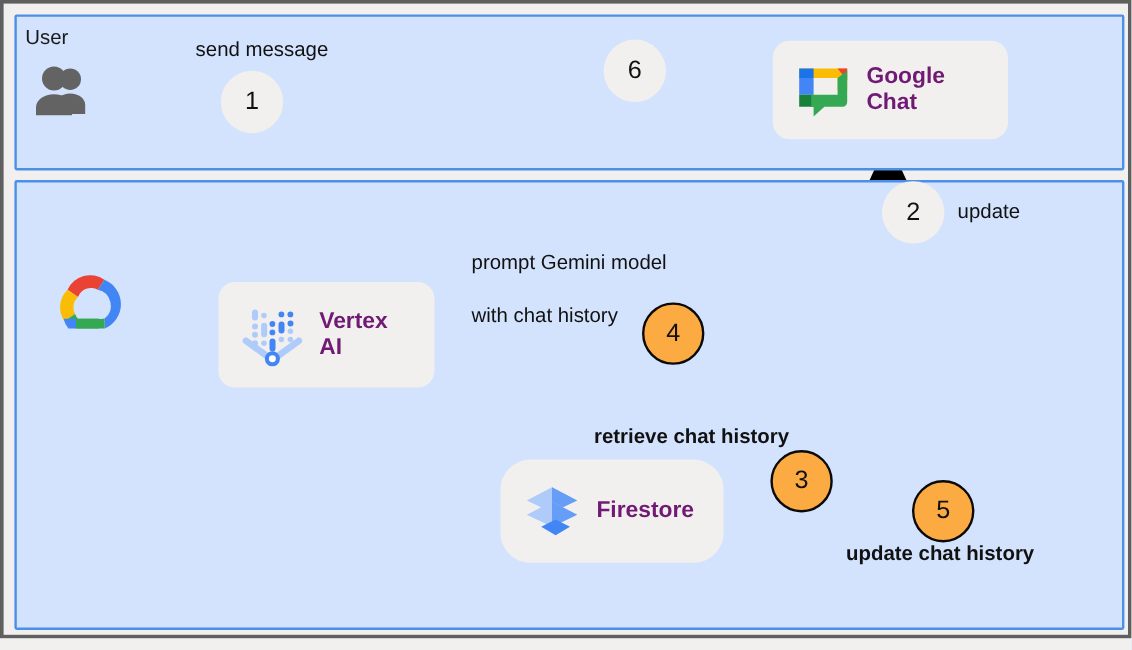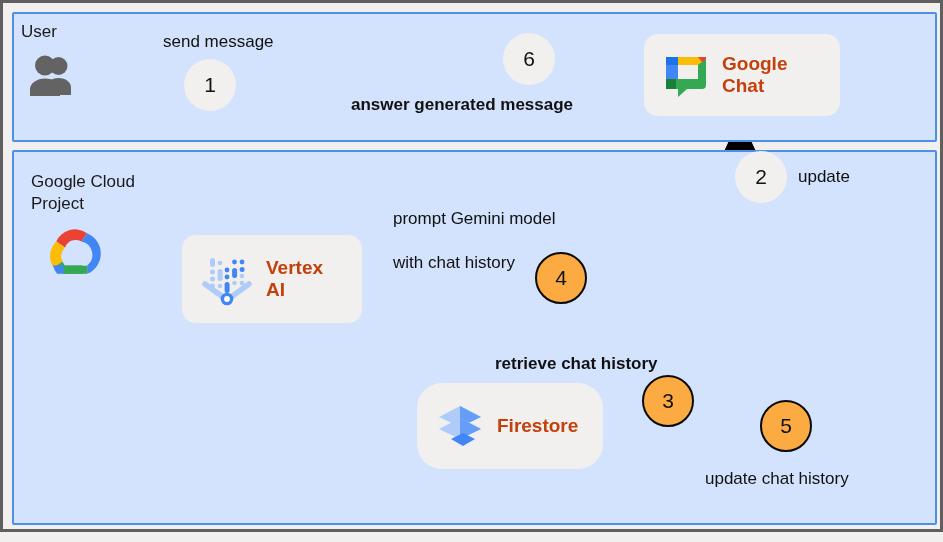--- a/index.html
+++ b/index.html
@@ -43,21 +43,21 @@
     border-radius: 14px;
     box-sizing: border-box;
     display: flex;
     align-items: center;
     gap: 10px;
     padding: 0 16px;
   }
   .node-text {
     font-size: 19px;
     font-weight: bold;
-    color: #c2410c;
+    color: #701a75;
     line-height: 1.18;
     white-space: pre-line;
   }
   .node-icon { flex: 0 0 auto; display: block; }
 
   #node-google-chat { left: 641px; top: 31px;  width: 196px; height: 82px; }
   #node-vertex-ai   { left: 179px; top: 232px; width: 180px; height: 88px; }
   #node-cloud-fn    { left: 641px; top: 232px; width: 196px; height: 88px; }
   #node-firestore   { left: 414px; top: 380px; width: 186px; height: 86px; border-radius: 25px; }
 
@@ -68,21 +68,21 @@
     line-height: 1.3;
     white-space: pre-line;
     text-align: left;
   }
 
   #lbl-send      { left: 160px; top: 28px;  width: 230px; }
   #lbl-answer    { left: 348px; top: 91px;  width: 250px; font-weight: bold; }
   #lbl-execute   { left: 795px; top: 163px; }
   #lbl-prompt    { left: 390px; top: 183px; width: 250px; }
   #lbl-retrieve  { left: 492px; top: 350px; width: 200px; font-weight: bold; }
-  #lbl-update    { left: 702px; top: 465px; width: 200px; font-weight: normal; }
+  #lbl-update    { left: 702px; top: 448px; width: 200px; font-weight: bold; }
 
   .badge {
     position: absolute;
     border-radius: 50%;
     display: flex;
     align-items: center;
     justify-content: center;
     font-size: 21px;
     color: #111;
     box-sizing: border-box;
@@ -150,22 +150,20 @@
   <div class="panel-label" id="label-user">User</div>
 
   <svg style="position:absolute;left:24px;top:52px;" width="50" height="42" viewBox="0 0 50 42">
     <circle cx="31.5" cy="11" r="9" fill="#636363"></circle>
     <path d="M31.5 23c-7 0-12.5 4.2-12.5 9.5V40h25v-7.5C44 27.2 38.5 23 31.5 23z" fill="#636363"></path>
     <circle cx="18" cy="10.5" r="10" fill="#636363"></circle>
     <path d="M18 23.5C9.7 23.5 3 28.4 3 34.6V41h30v-6.4c0-6.2-6.7-11.1-15-11.1z" fill="#636363"></path>
   </svg>
 
   <div class="panel" id="panel-gcp"></div>
-  <div class="panel-label" id="label-gcp" style="left:28px; top:168px;">Google Cloud
-Project</div>
 
   <svg style="position:absolute;left:38px;top:221px;" width="64" height="52" viewBox="0 0 64 52">
     <path d="M40.5 17.5 L46 9.2 A20.5 20.5 0 0 0 15.3 17.4 L24 23.5 A11.4 11.4 0 0 1 40.5 17.5 Z" fill="#ea4335"></path>
     <path d="M15.3 17.4 A20.5 20.5 0 0 0 12.6 43.6 L21.6 37.6 A11.4 11.4 0 0 1 24 23.5 Z" fill="#fbbc05"></path>
     <path d="M46 9.2 L40.5 17.5 A13.6 13.6 0 0 1 46.2 41.5 L46.2 49.8 A21.9 21.9 0 0 0 46 9.2 Z" fill="#4285f4"></path>
     <path d="M12.6 43.6 A20.4 20.4 0 0 0 23.5 49.8 L46.2 49.8 L46.2 41.5 A13.3 13.3 0 0 1 41 41.6 L24 41.6 A11.3 11.3 0 0 1 21.6 37.6 Z" fill="#34a853"></path>
     <path d="M22 41.6 L41.5 41.6 L41.5 49.8 L22 49.8 Z" fill="#34a853"></path>
     <path d="M12 41.6 L22.5 41.6 L22.5 49.8 L16 49.8 A20 20 0 0 1 12 41.6 Z" fill="#4285f4"></path>
   </svg>
 
@@ -219,21 +217,20 @@
       <path d="M27 7 L48 18 L27 28 Z" fill="#669df6"></path>
       <path d="M6 30 L27 19 L48 30 L27 40 Z" fill="#aecbfa"></path>
       <path d="M27 19 L48 30 L27 40 Z" fill="#669df6"></path>
       <path d="M18 40 L30 34 L42 40 L30 47 Z" fill="#4285f4"></path>
     </svg>
     <div class="node-text">Firestore</div>
   </div>
 
   <div class="flow-label" id="lbl-send">send message</div>
 
-  <div class="flow-label" id="lbl-answer">answer generated message</div>
 
   <div class="flow-label" id="lbl-execute">update</div>
 
   <div class="flow-label" id="lbl-prompt">
     <div>prompt Gemini model</div>
     <div class="bold">with chat history</div>
   </div>
 
   <div class="flow-label" id="lbl-retrieve">retrieve chat history</div>
 

